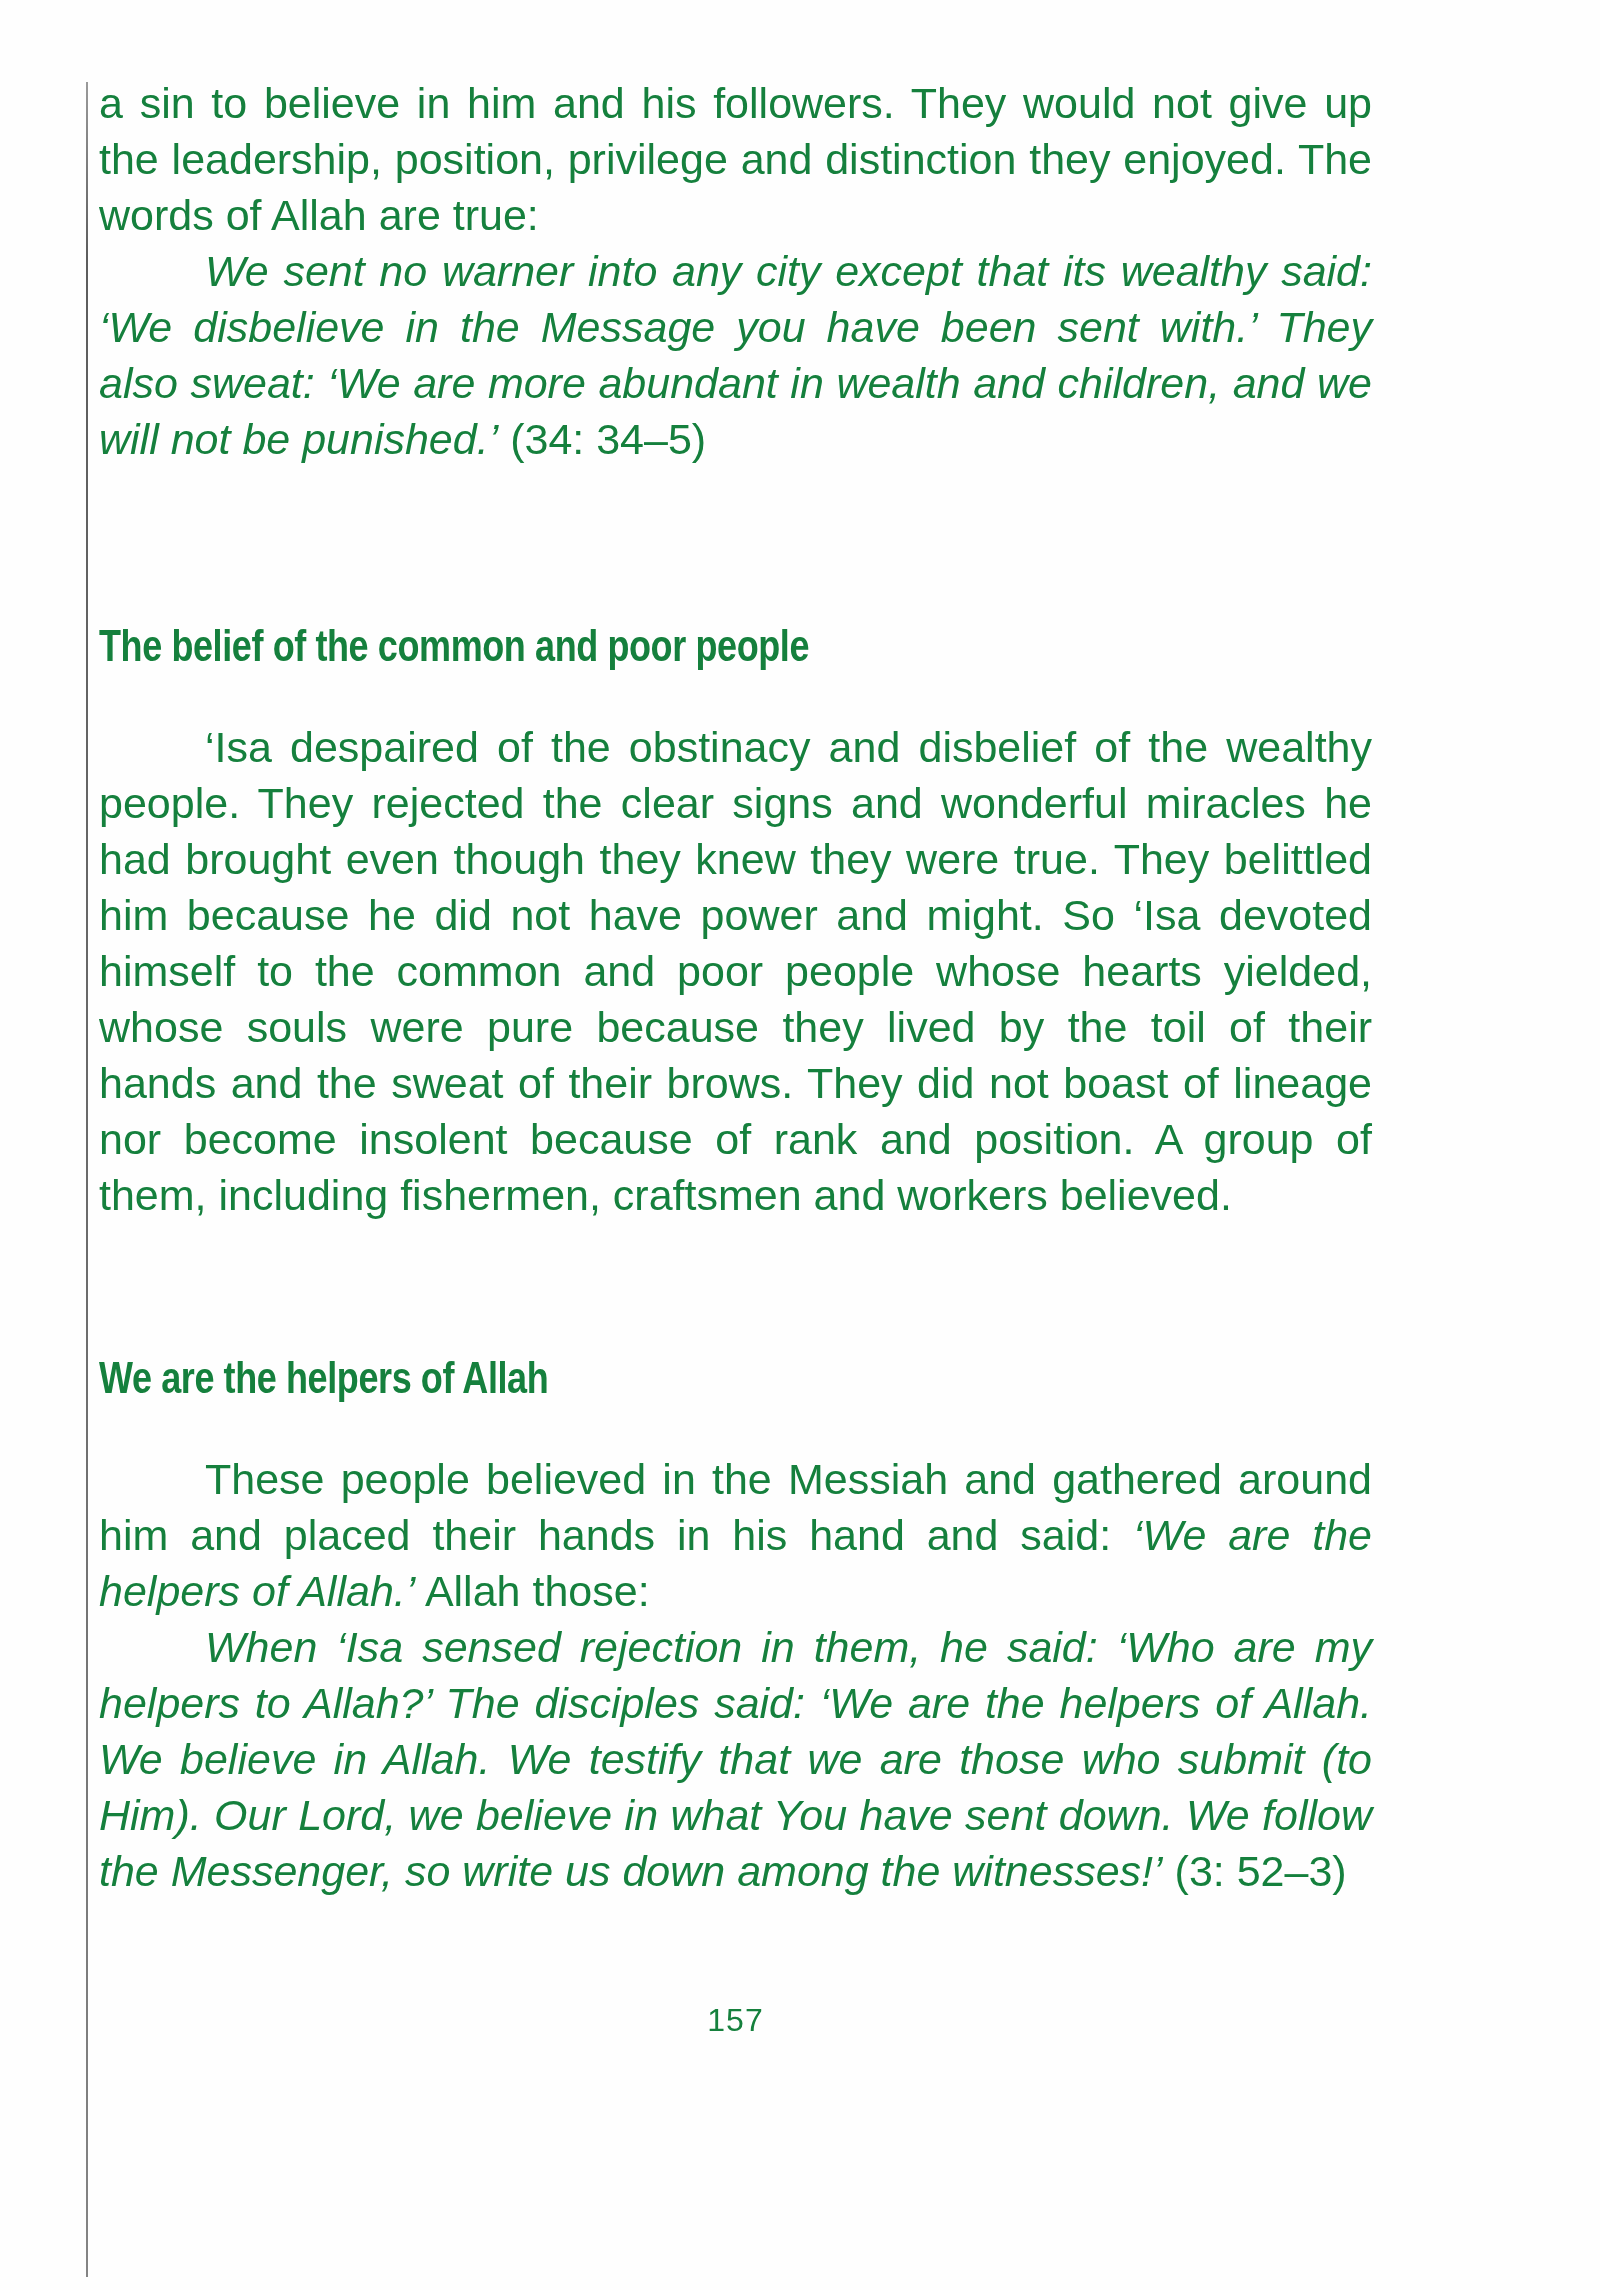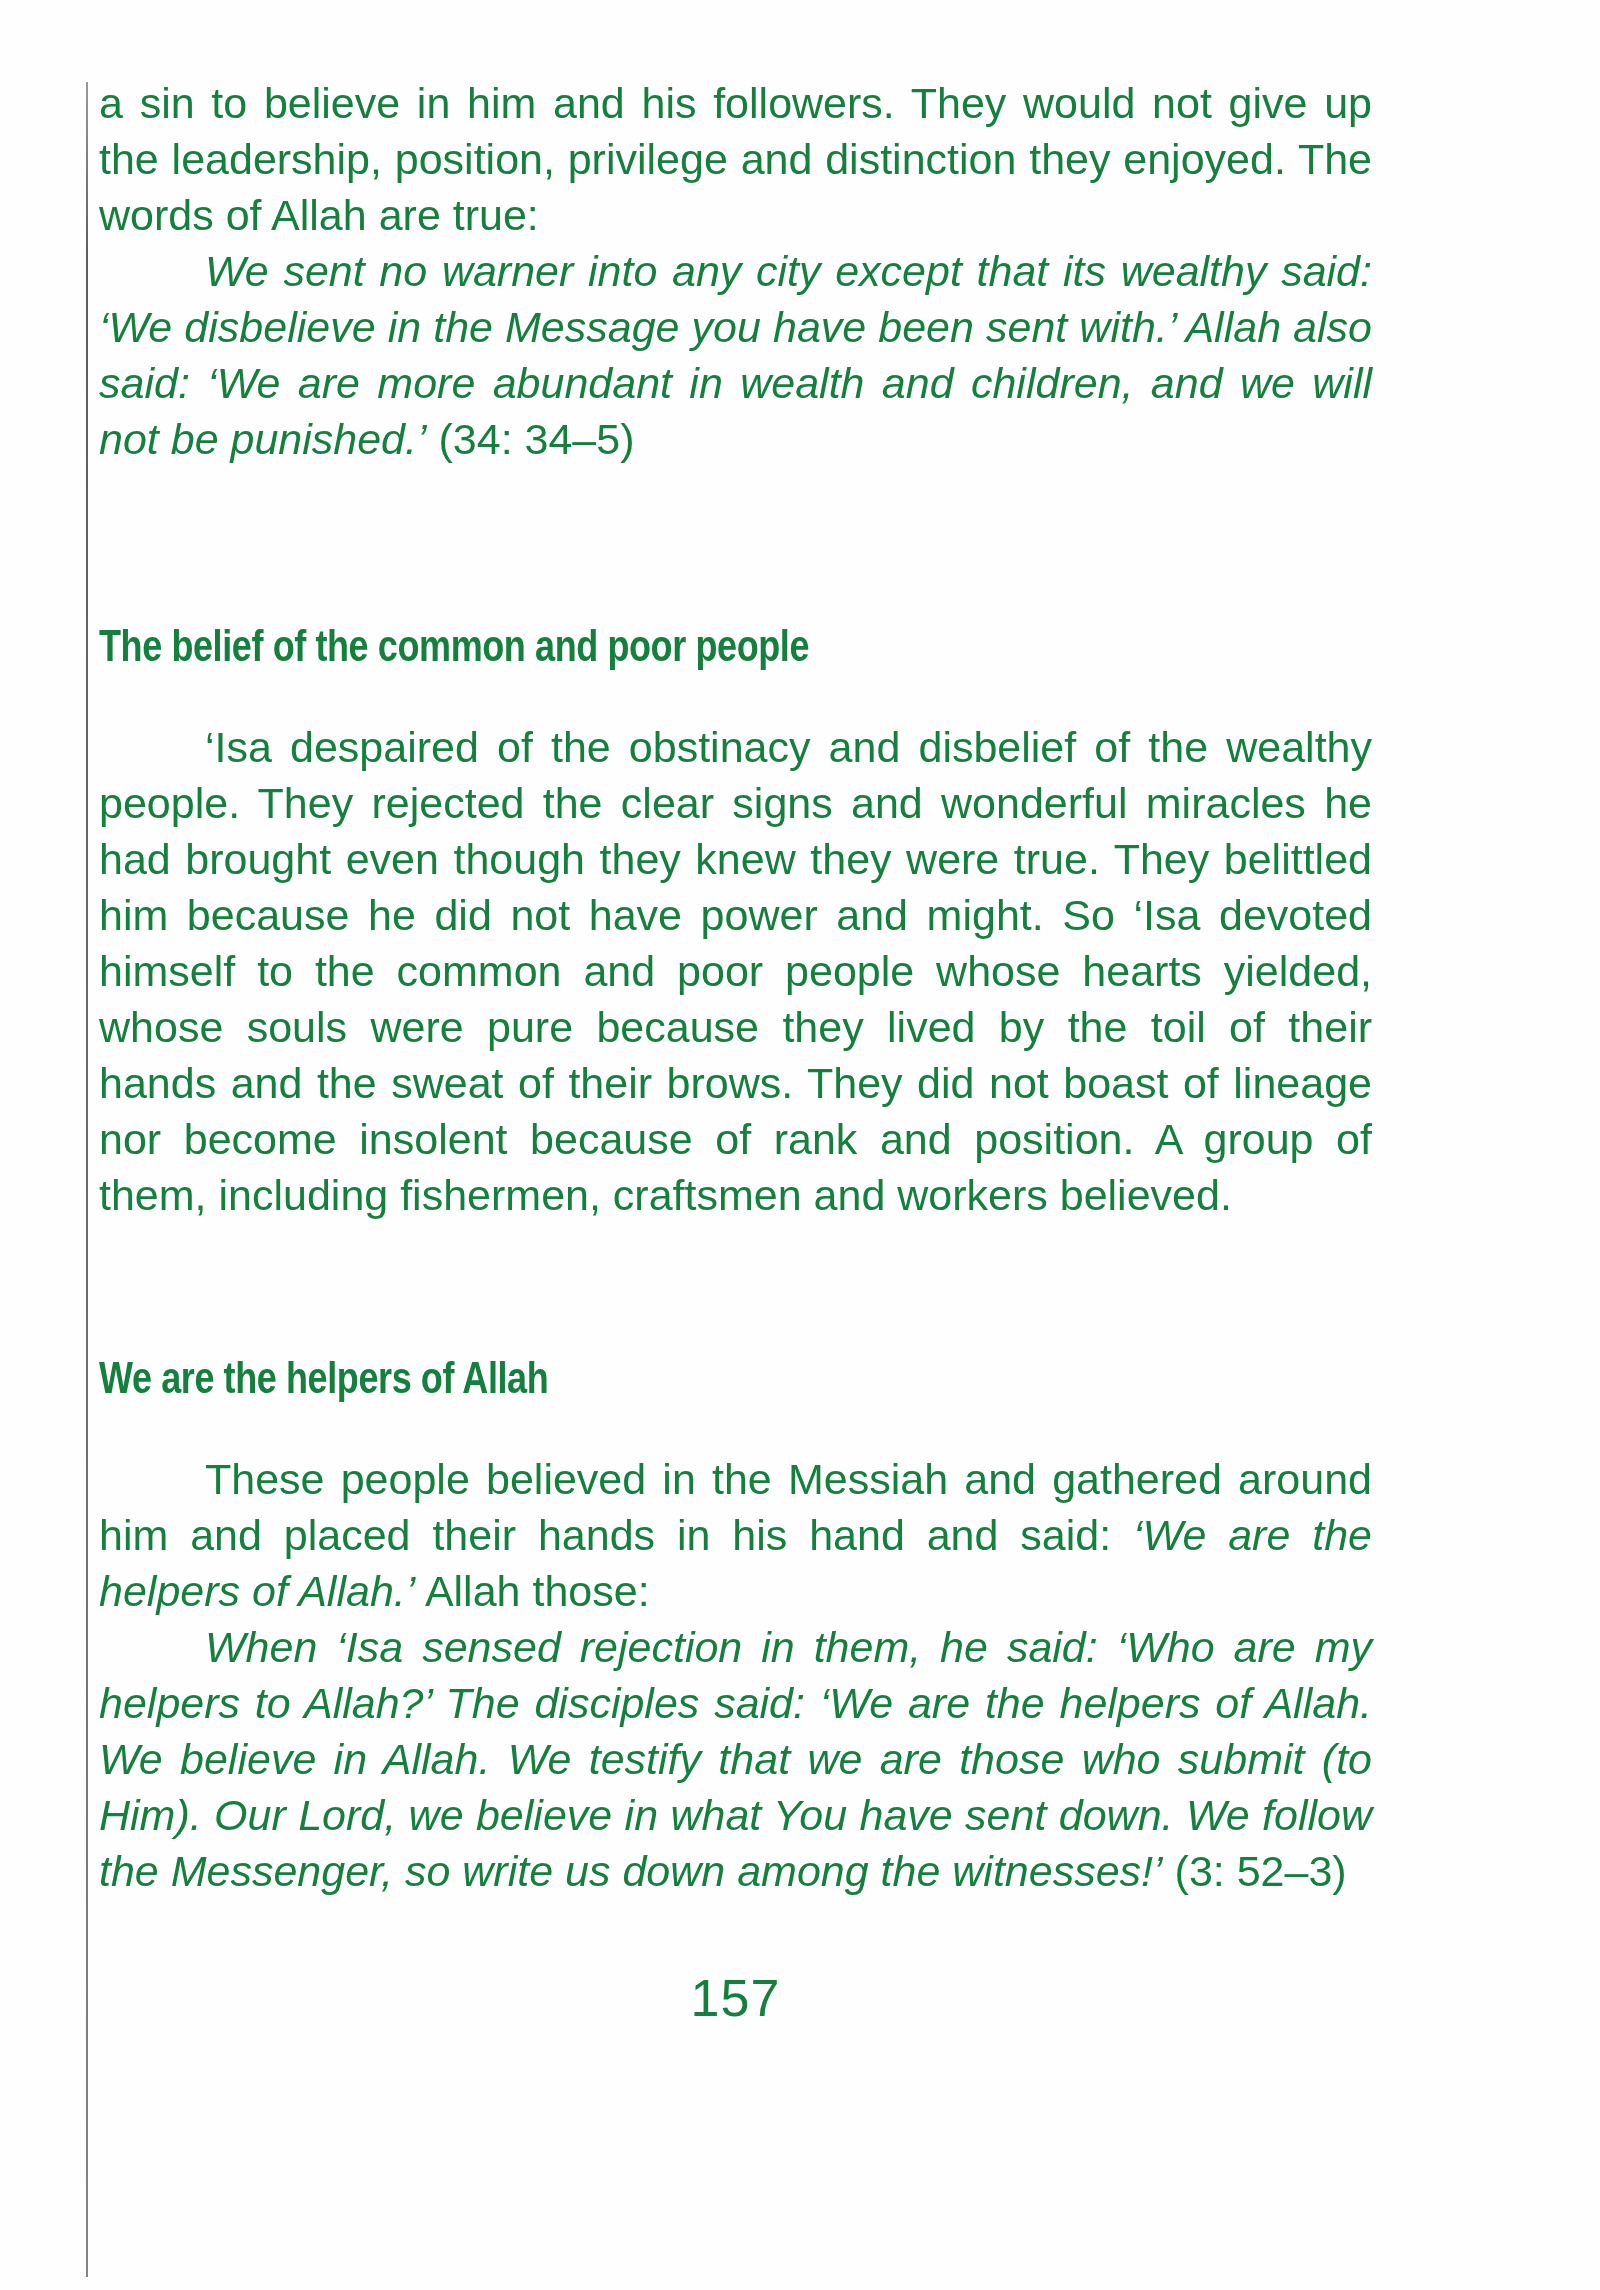--- a/index.html
+++ b/index.html
@@ -66,36 +66,36 @@
     margin-top: 154px;
     margin-bottom: 49px;
   }
 
   .doc h2:nth-of-type(2) {
     margin-top: 130px;
     margin-bottom: 49px;
   }
 
   .page-number {
-    margin-top: 71px;
+    margin-top: 93px;
     text-align: center;
-    font-size: 52px;
+    font-size: 32px;
     letter-spacing: 1px;
     text-indent: 0;
   }
 </style>
 </head>
 <body>
 
 <div class="page">
   <div class="gutter-line"></div>
   <div class="doc">
     <div id="blocks">
         <p><span>a sin to believe in him and his followers. They would not give up the leadership, position, privilege and distinction they enjoyed. The words of Allah are true:</span></p>
-        <p class="indent"><span class="italic">We sent no warner into any city except that its wealthy said: ‘We disbelieve in the Message you have been sent with.’ Allah also said: ‘We are more abundant in wealth and children, and we will not be punished.’</span><span> (34: 34–5)</span></p>
+        <p class="indent"><span class="italic">We sent no warner into any city except that its wealthy said: ‘We disbelieve in the Message you have been sent with.’ They also sweat: ‘We are more abundant in wealth and children, and we will not be punished.’</span><span> (34: 34–5)</span></p>
         <h2>The belief of the common and poor people</h2>
         <p class="indent"><span>‘Isa despaired of the obstinacy and disbelief of the wealthy people. They rejected the clear signs and wonderful miracles he had brought even though they knew they were true. They belittled him because he did not have power and might. So ‘Isa devoted himself to the common and poor people whose hearts yielded, whose souls were pure because they lived by the toil of their hands and the sweat of their brows. They did not boast of lineage nor become insolent because of rank and position. A group of them, including fishermen, craftsmen and workers believed.</span></p>
         <h2>We are the helpers of Allah</h2>
         <p class="indent"><span>These people believed in the Messiah and gathered around him and placed their hands in his hand and said: </span><span class="italic">‘We are the helpers of Allah.’ </span><span>Allah those:</span></p>
         <p class="indent"><span class="italic">When ‘Isa sensed rejection in them, he said: ‘Who are my helpers to Allah?’ The disciples said: ‘We are the helpers of Allah. We believe in Allah. We testify that we are those who submit (to Him). Our Lord, we believe in what You have sent down. We follow the Messenger, so write us down among the witnesses!’</span><span> (3: 52–3)</span></p>
       </div>
     <div class="page-number">157</div>
   </div>
 </div>
 

